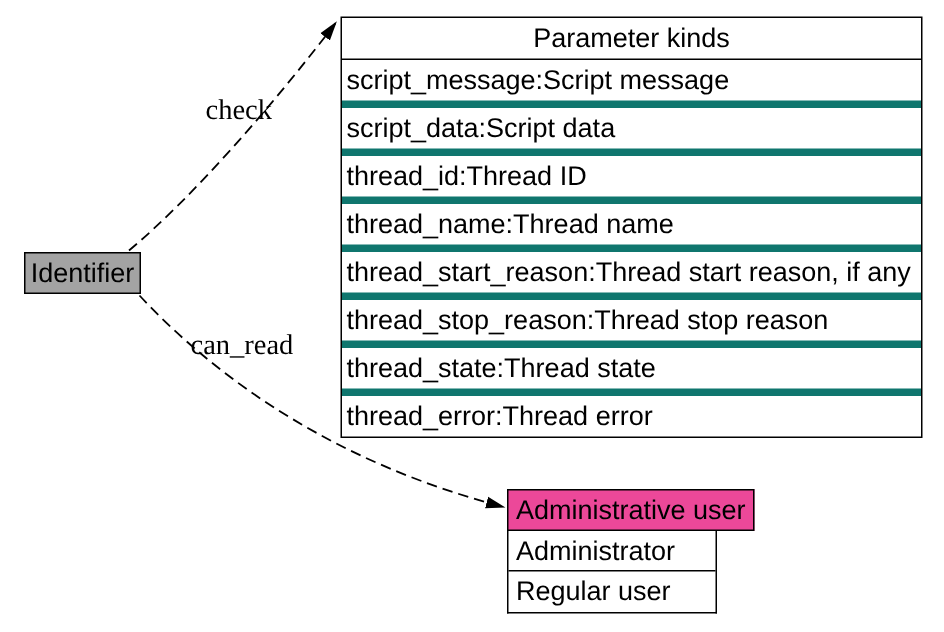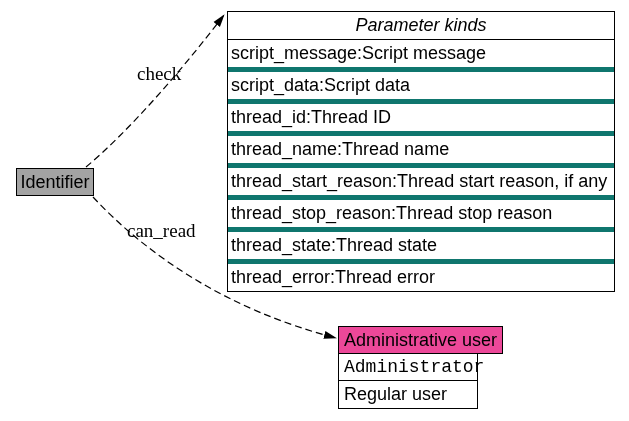--- a/index.html
+++ b/index.html
@@ -61,21 +61,20 @@
   .param-table .thead {
     height: 28px;
     flex: none;
     border-bottom: 1px solid #000000;
     box-sizing: border-box;
     display: flex;
     align-items: center;
     justify-content: center;
     font-size: 18px;
     white-space: nowrap;
-    font-style: italic;
   }
   .param-table .trow {
     flex: 1;
     border-bottom: 5px solid #0f766e;
     box-sizing: border-box;
     display: flex;
     align-items: center;
     padding-left: 3px;
     font-size: 18px;
     white-space: nowrap;
@@ -107,21 +106,21 @@
   }
   .user-rows .urow {
     height: 27px;
     display: flex;
     align-items: center;
     padding-left: 5px;
     font-size: 18px;
     white-space: nowrap;
     box-sizing: border-box;
   }
-  .user-rows .urow:first-child { border-bottom: 1px solid #000000; font-family: Liberation Mono, monospace; }
+  .user-rows .urow:first-child { border-bottom: 1px solid #000000; }
 </style>
 </head>
 <body>
 
 <div class="canvas">
 
   <svg class="edges" viewBox="0 0 629 421" xmlns="http://www.w3.org/2000/svg">
     <defs>
       <marker id="arrow" markerUnits="userSpaceOnUse" markerWidth="16" markerHeight="12" refX="12" refY="5" orient="auto">
         <polygon points="0,1 13,5 0,9" fill="#000000"></polygon>

